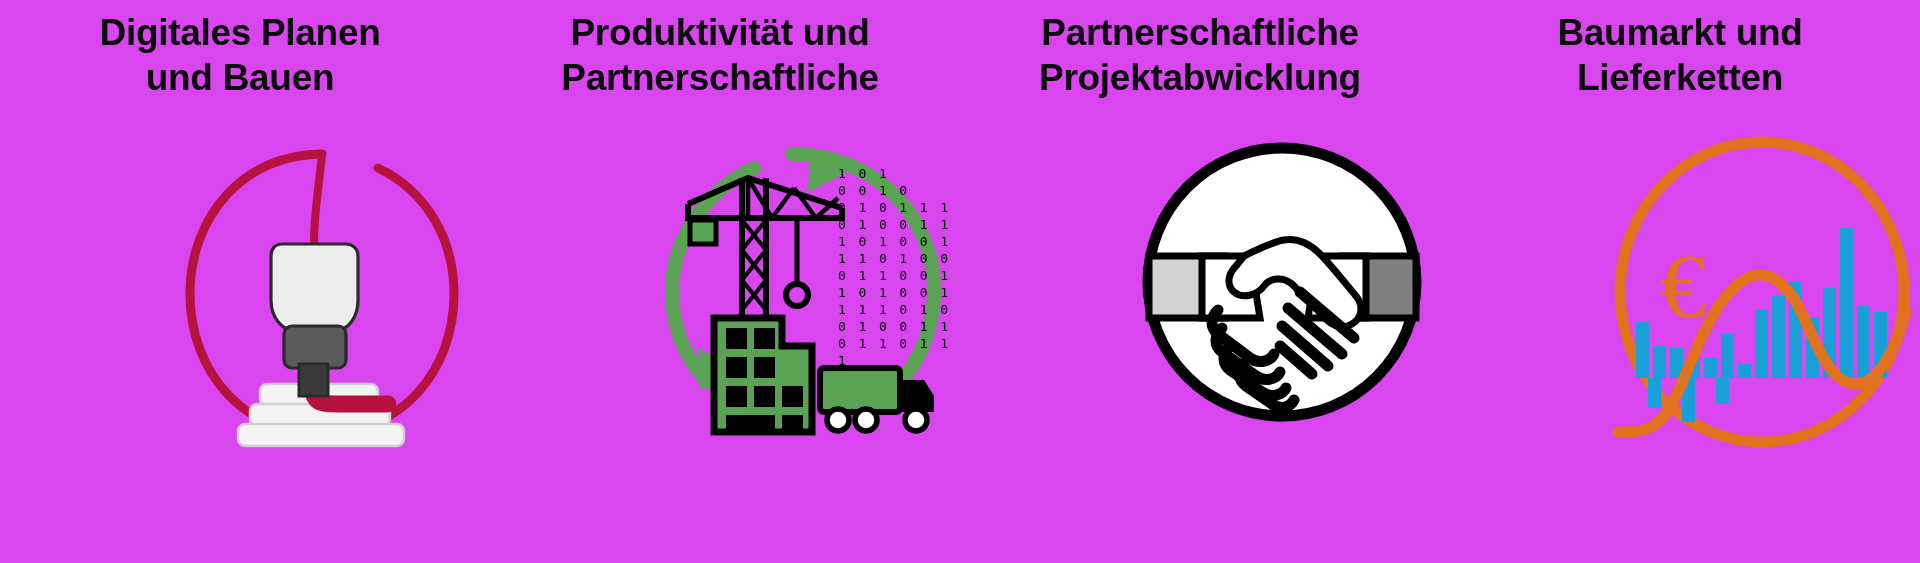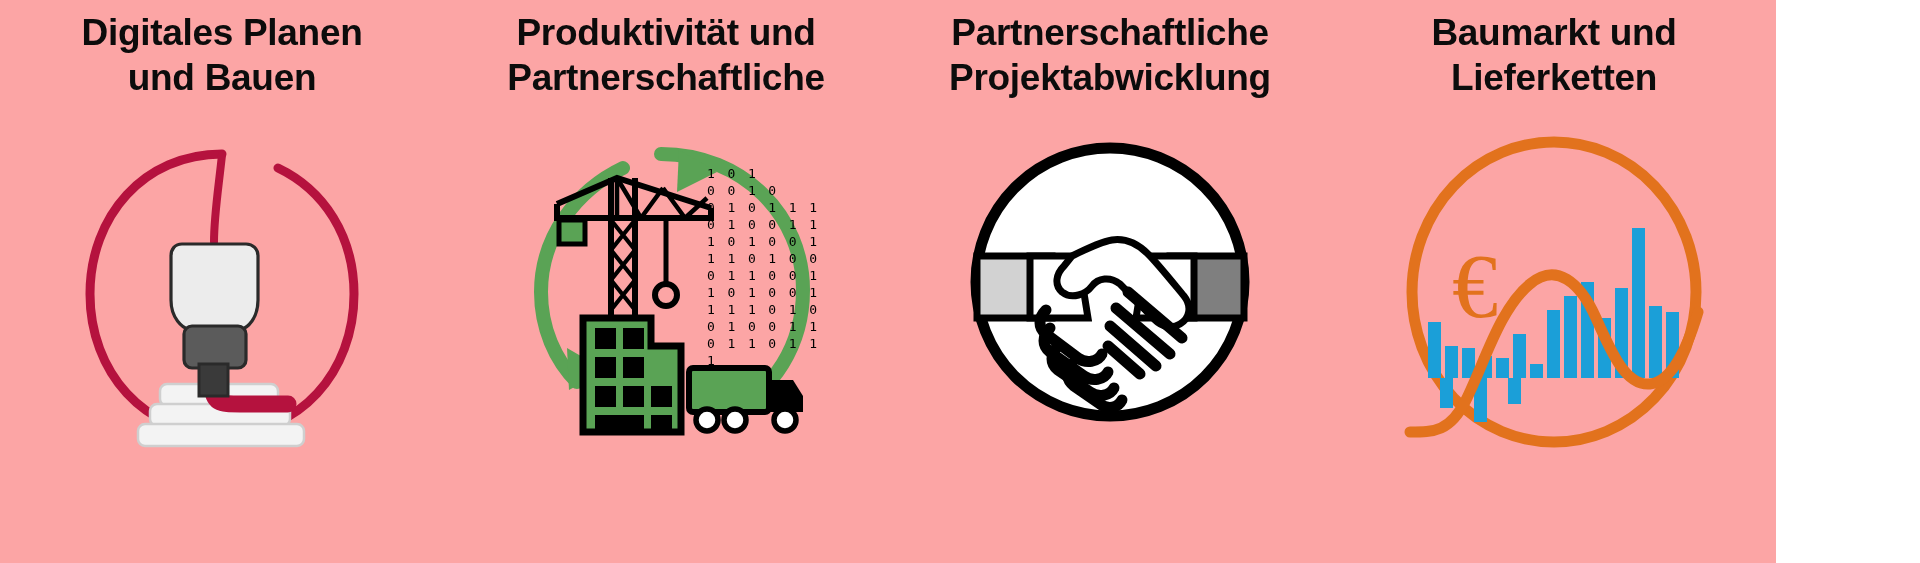--- a/index.html
+++ b/index.html
@@ -2,24 +2,24 @@
 <html><head>
 <meta charset="utf-8">
 <style>
   html,body{margin:0;padding:0;background:#ffffff;}
   body{
     width:1920px;height:563px;
     font-family:"Liberation Sans", sans-serif;
     overflow:hidden;
   }
   .board{
-    width:1776px;height:563px;
+    width:1920px;height:563px;
     display:grid;
     grid-template-columns:repeat(4,1fr);
-    background:#fca5a5;
+    background:#d946ef;
     box-sizing:border-box;
   }
   .panel{
     display:flex;
     flex-direction:column;
     align-items:center;
     box-sizing:border-box;
     padding:10px 8px 0 8px;
   }
   .panel-title{
@@ -32,21 +32,21 @@
     letter-spacing:-0.3px;
     white-space:pre-line;
     margin:0;
     height:104px;
   }
   .icon-wrap{
     flex:1;
     width:100%;
     display:flex;
     align-items:flex-start;
-    justify-content:center;
+    justify-content:flex-end;
     padding-top:18px;
     box-sizing:border-box;
   }
   .icon-wrap svg{display:block;}
   .mono{font-family:"DejaVu Sans Mono", monospace;}
 </style>
 </head>
 <body>
 
 <div class="board">

